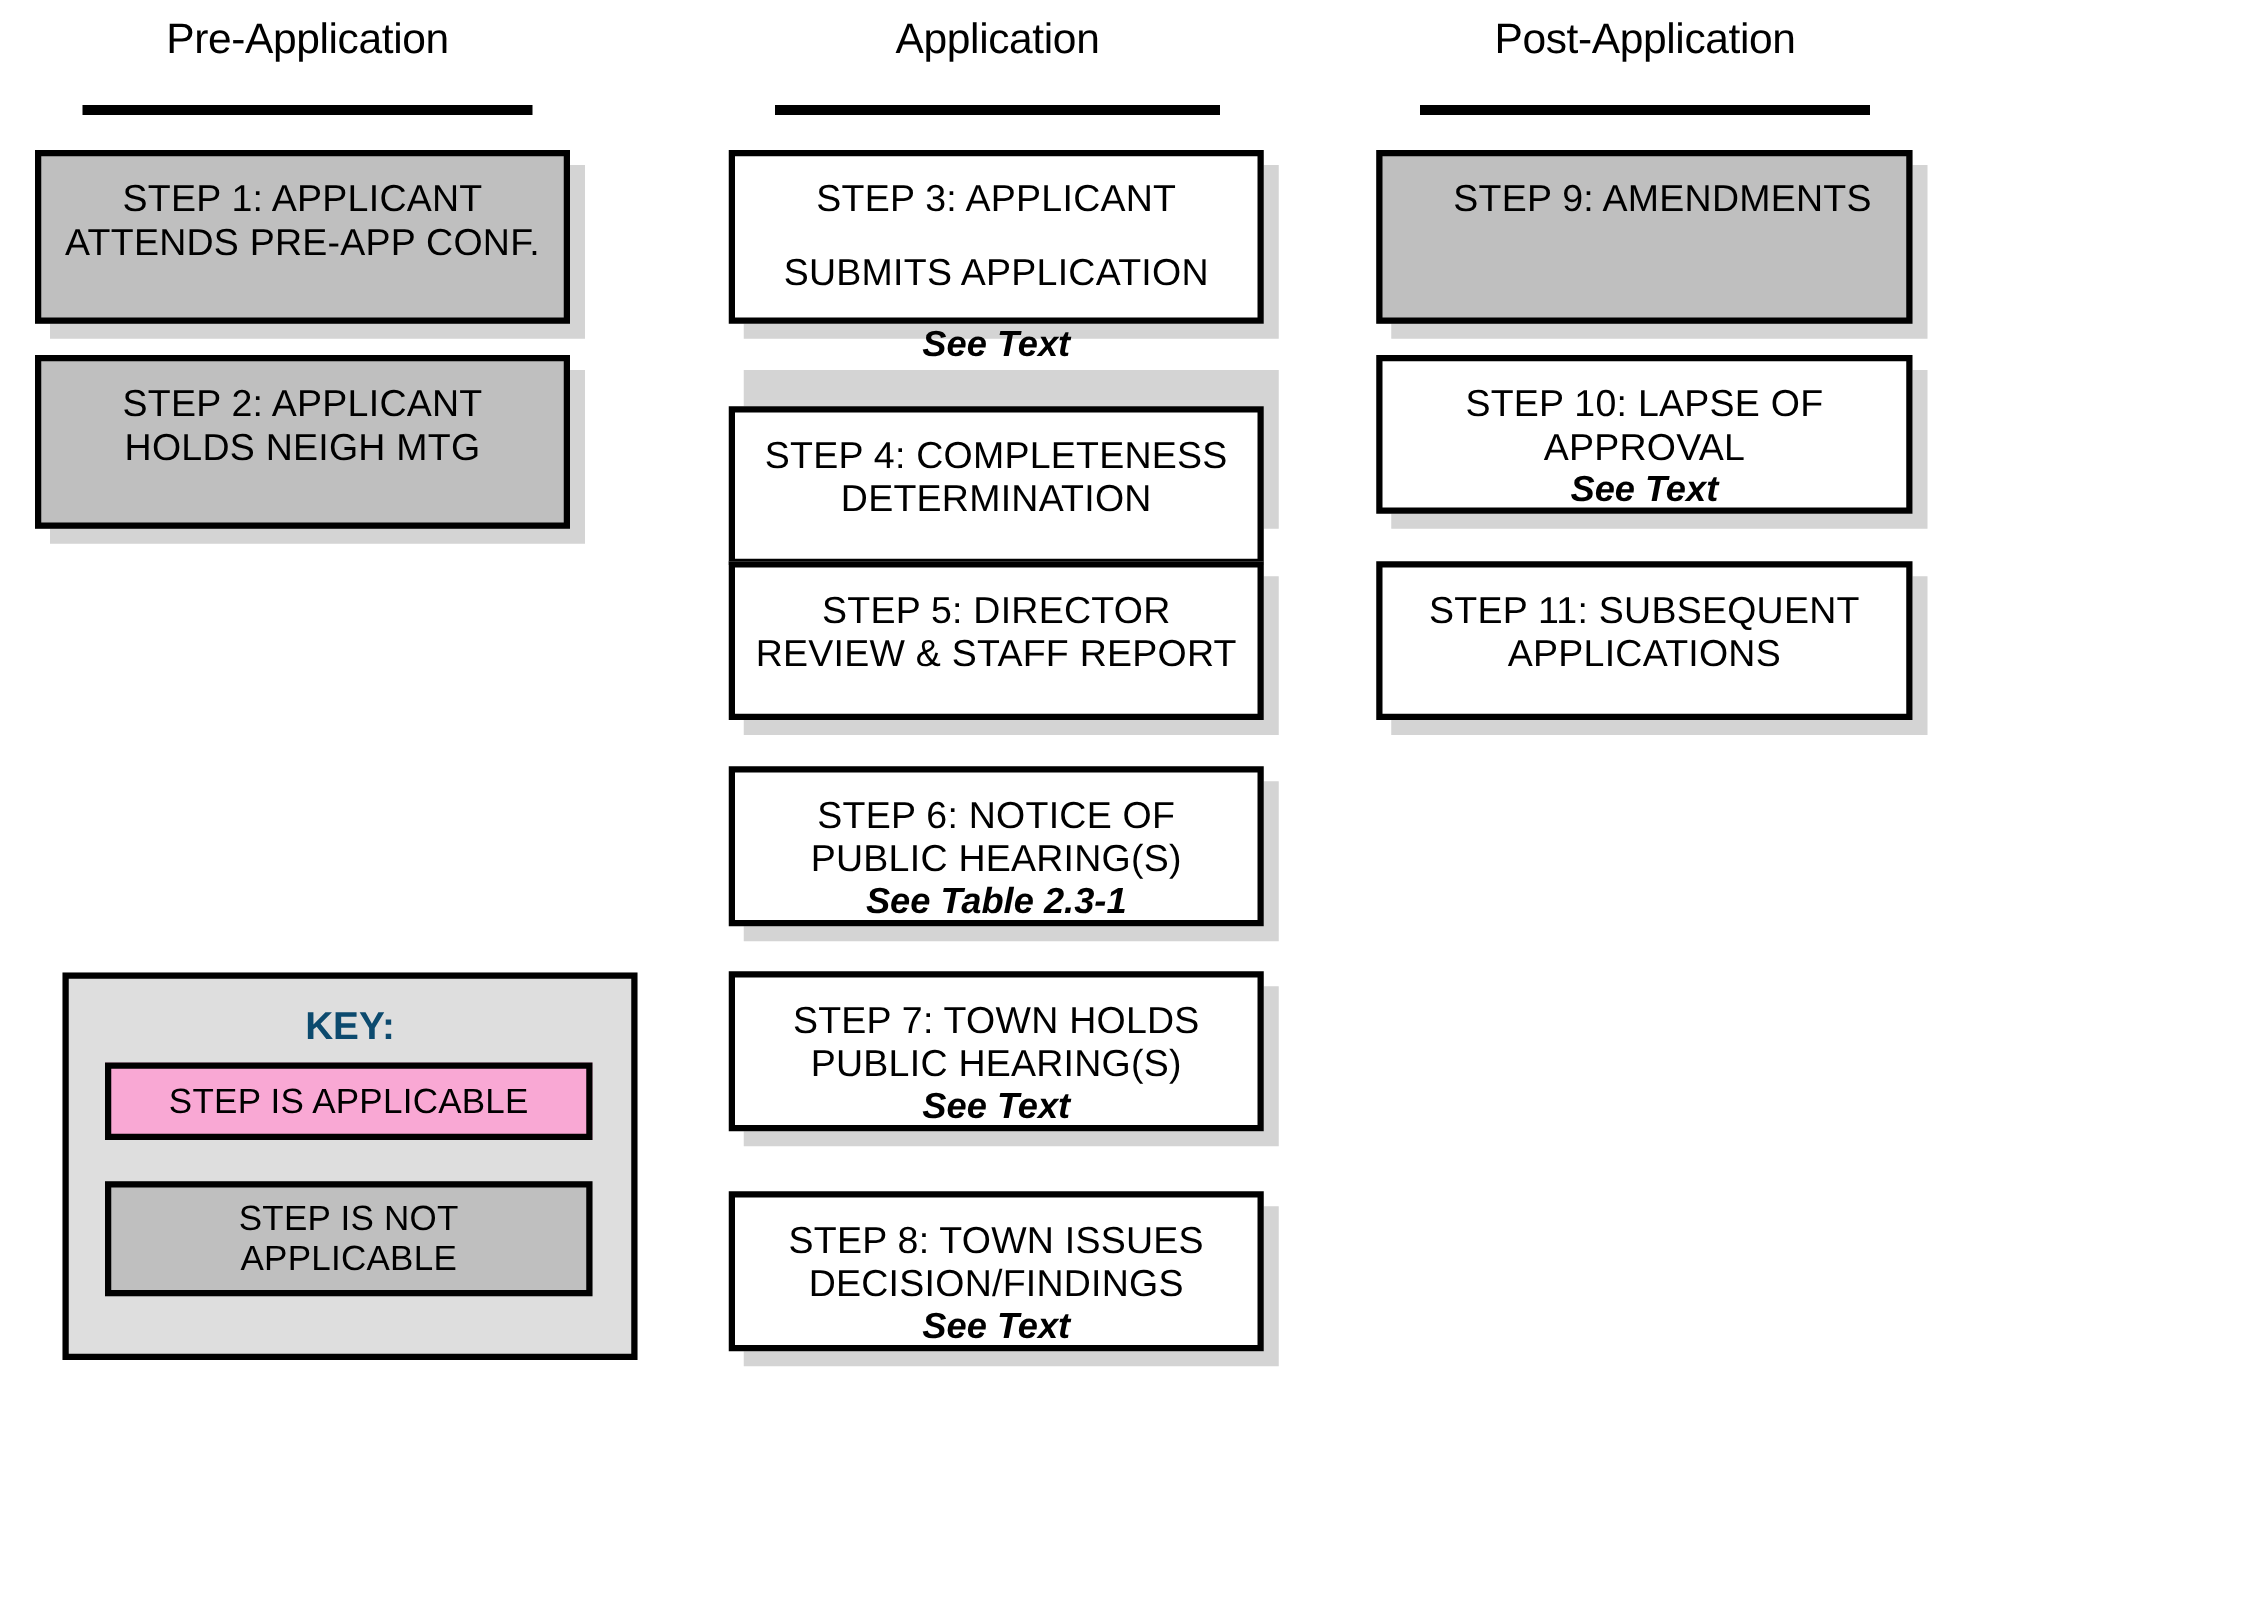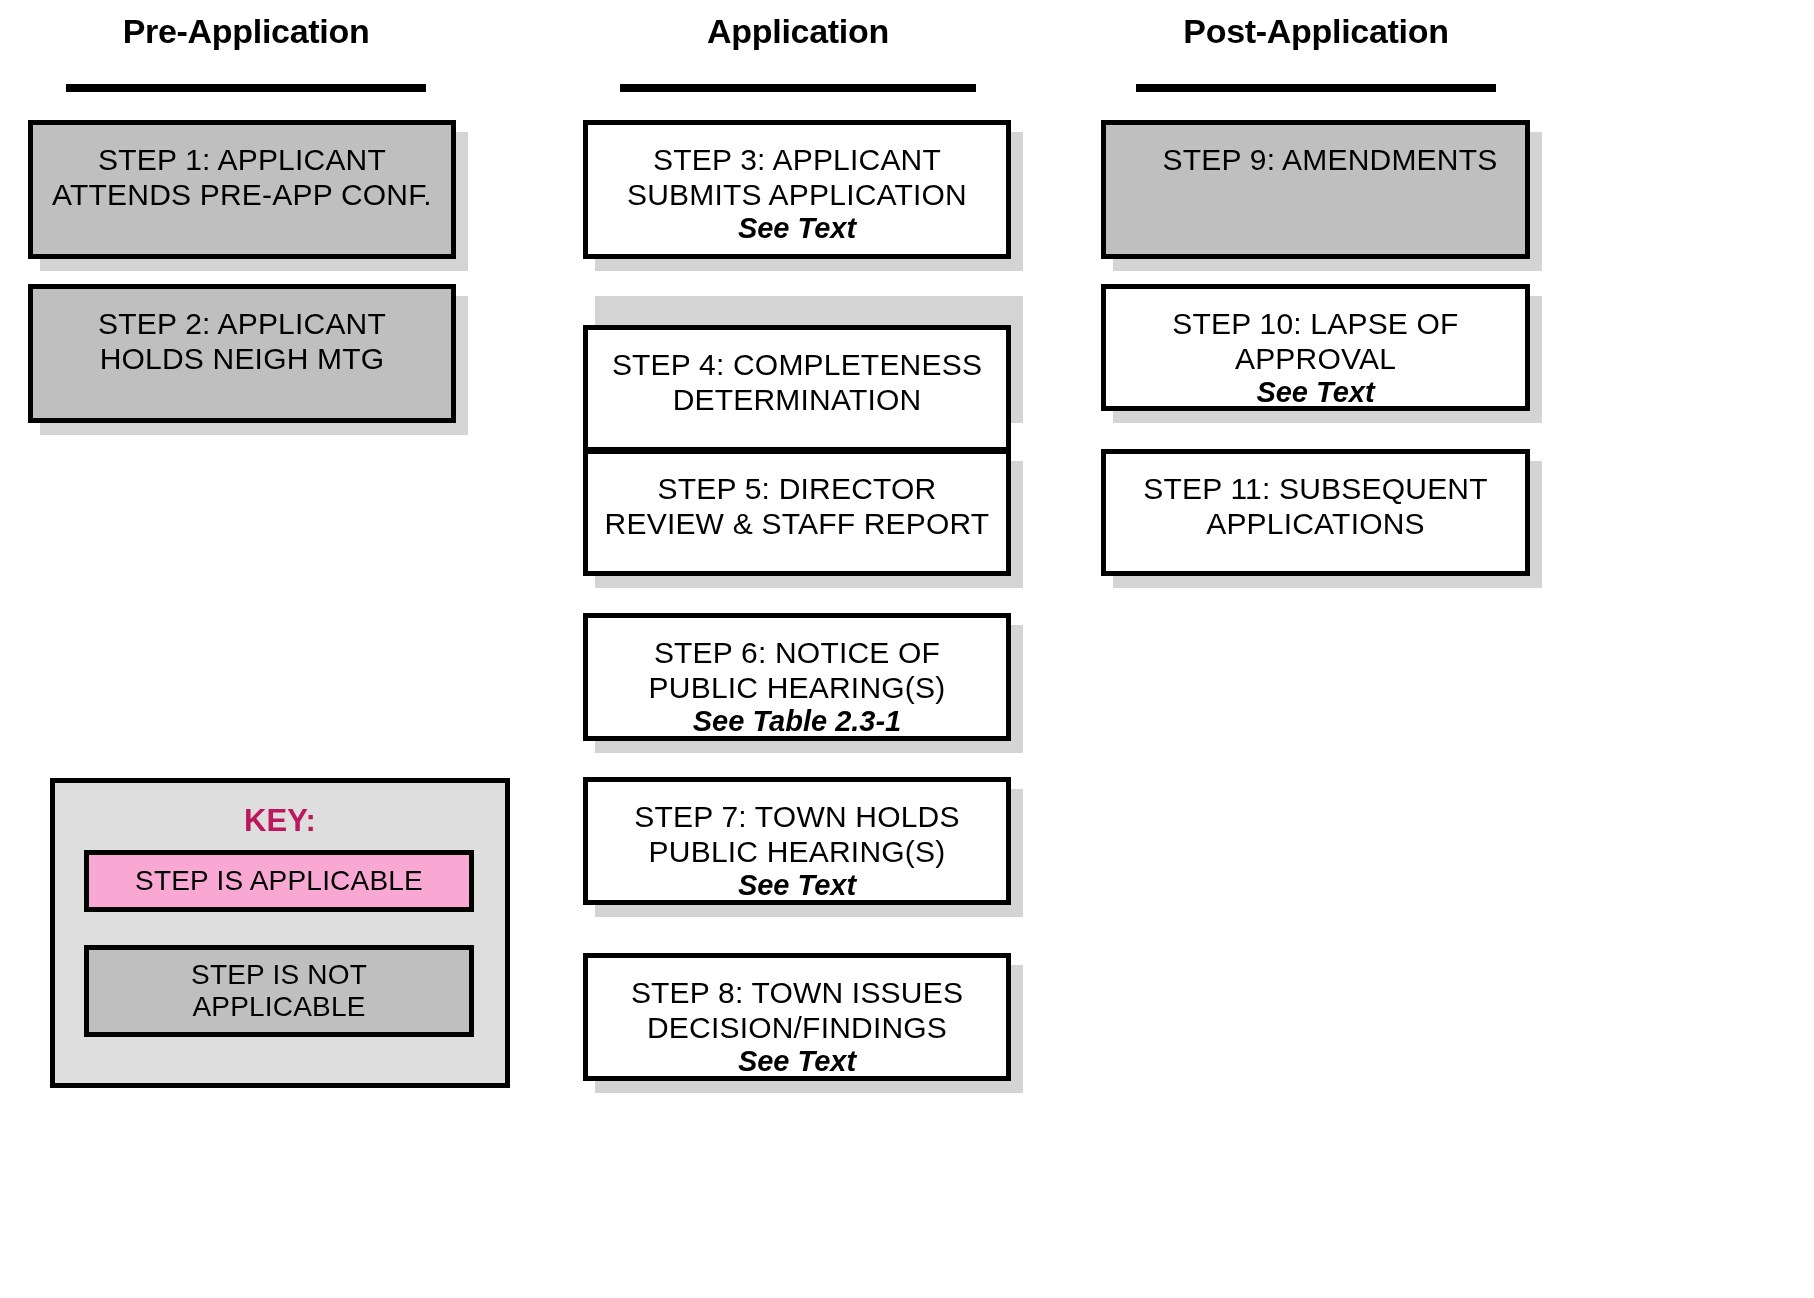--- a/index.html
+++ b/index.html
@@ -20,21 +20,21 @@
     left: 0; top: 0;
     width: 1814px;
     height: 1298px;
   }
 
   
   .col-head {
     position: absolute;
     text-align: center;
     font-size: 34px;
-    font-weight: bold;
+    font-weight: normal;
     color: #000;
     letter-spacing: -0.3px;
     white-space: nowrap;
   }
   .col-rule {
     position: absolute;
     height: 8px;
     background: #000;
   }
 
@@ -84,21 +84,21 @@
     box-sizing: border-box;
     border: 5px solid #000;
     background: #dedede;
   }
   .key-title {
     position: absolute;
     width: 100%;
     text-align: center;
     font-size: 31px;
     font-weight: bold;
-    color: #be185d;
+    color: #0c4a6e;
   }
   .key-item {
     position: absolute;
     box-sizing: border-box;
     border: 5px solid #000;
     display: flex;
     flex-direction: column;
     align-items: center;
     justify-content: center;
   }
@@ -148,21 +148,21 @@
     <div class="step-line">STEP IS APPLICABLE</div>
   </div>
 
   <div class="key-shadow" style="left:96px; top:957px; width:390px; height:92px;"></div>
   <div class="key-item fill-gray" style="left:84px; top:945px; width:390px; height:92px;">
     <div class="step-line">STEP IS NOT</div>
     <div class="step-line">APPLICABLE</div>
   </div>
 
   <div class="shadow" style="left:595px; top:132px; width:428px; height:139px;"></div>
-  <div class="step fill-white" style="left:583px; top:120px; width:428px; height:139px;">
+  <div class="step fill-white" style="left:583px; top:120px; width:428px; height:139px;gap:24px;">
     <div class="step-line">STEP 3:  APPLICANT</div>
     <div class="step-line">SUBMITS APPLICATION</div>
     <div class="step-note">See Text</div>
   </div>
 
   <div class="shadow" style="left:595px; top:296px; width:428px; height:127px;"></div>
   <div class="step fill-white" style="left:583px; top:284px; width:428px; height:127px;margin-top:41px;">
     <div class="step-line">STEP 4:  COMPLETENESS</div>
     <div class="step-line">DETERMINATION</div>
 

